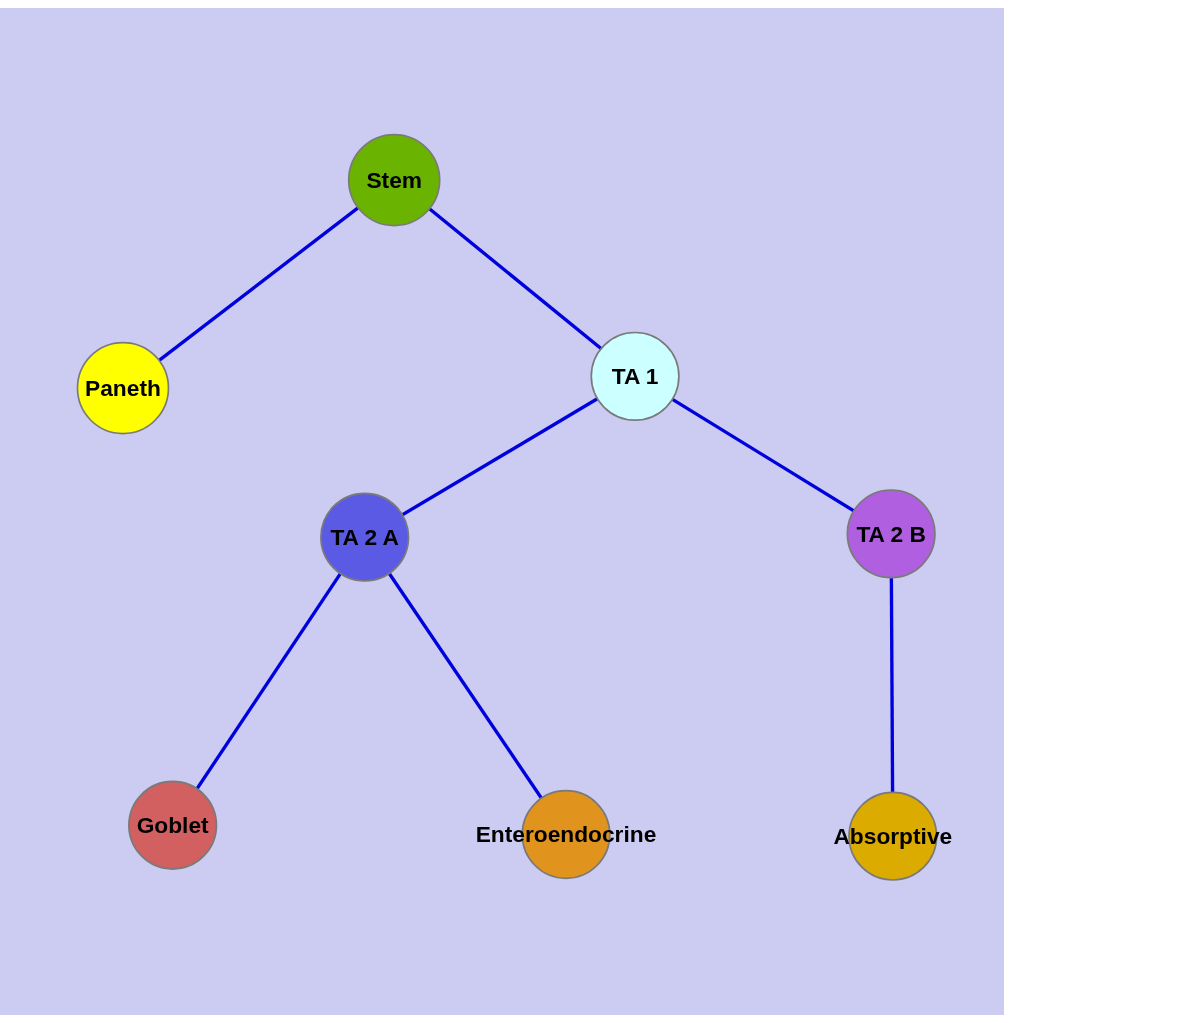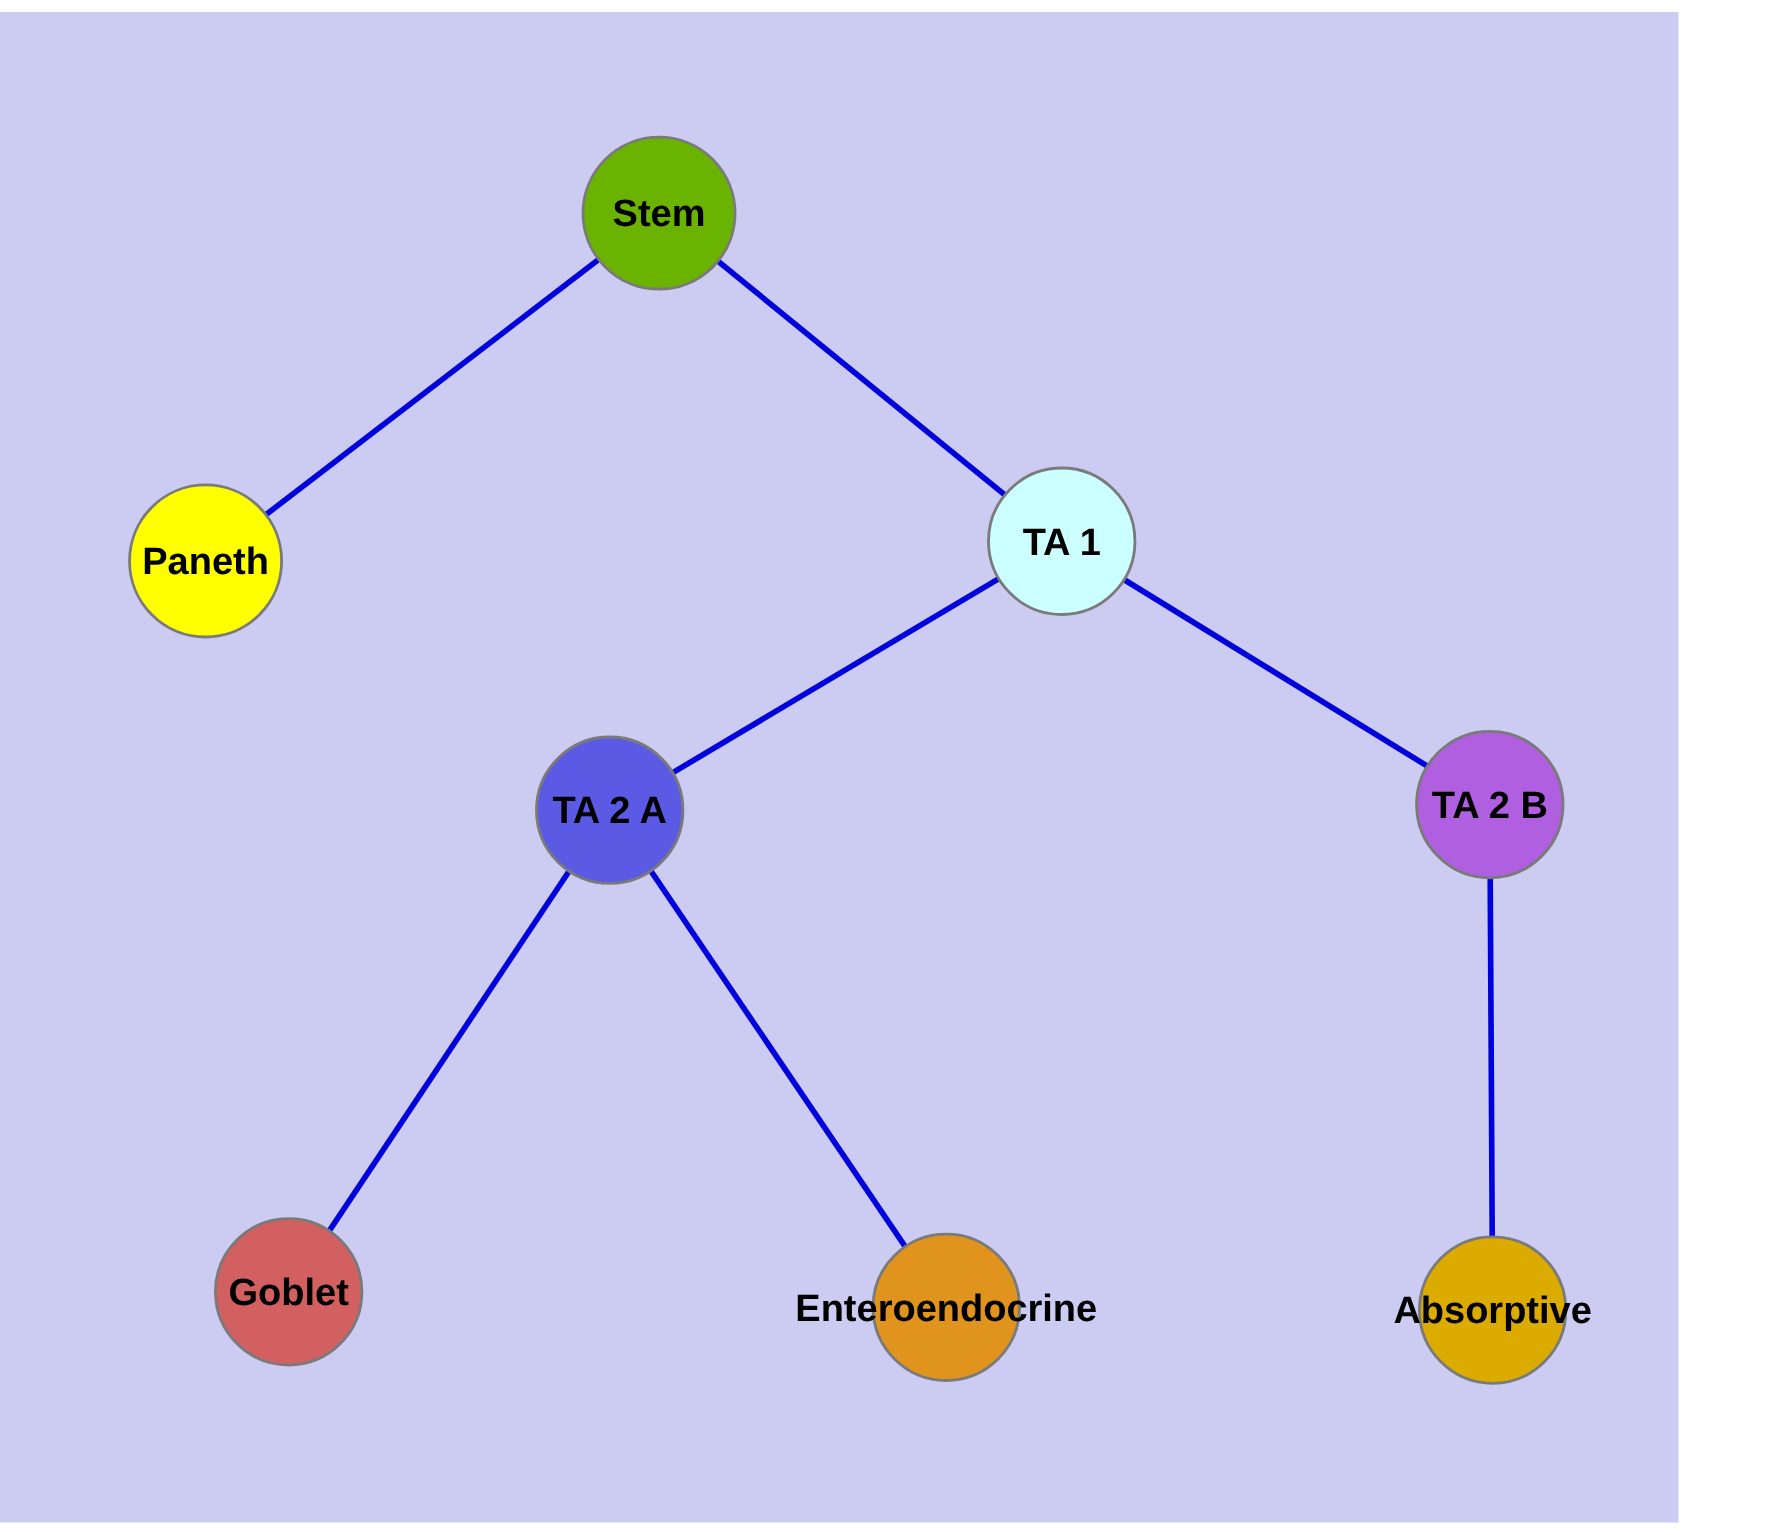--- a/index.html
+++ b/index.html
@@ -8,21 +8,21 @@
     background: #ffffff;
     width: 1192px;
     height: 1023px;
     overflow: hidden;
     font-family: "Liberation Sans", sans-serif;
   }
   .canvas-wrap {
     position: absolute;
     top: 8px;
     left: 0;
-    width: 1119px;
+    width: 1004px;
     height: 1007px;
   }
   svg.graph {
     display: block;
     width: 100%;
     height: 100%;
   }
   .node-label {
     font-family: "Liberation Sans", "DejaVu Sans", sans-serif;
     font-weight: bold;

